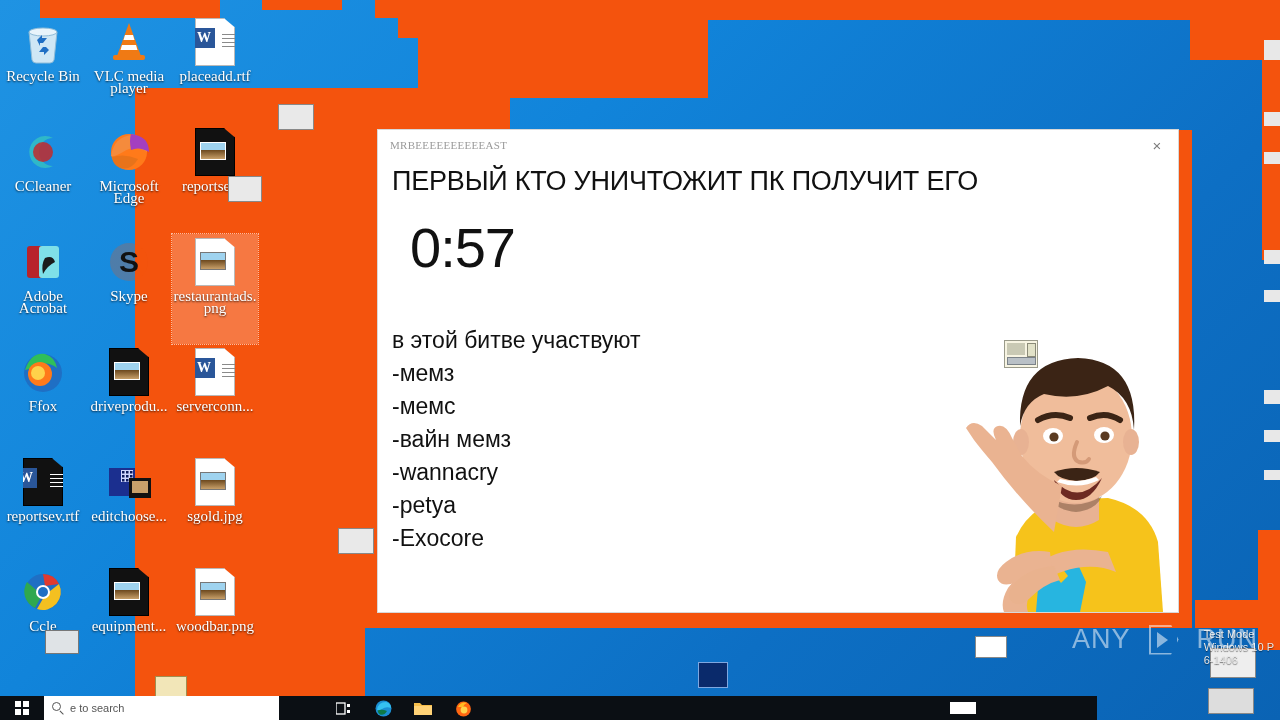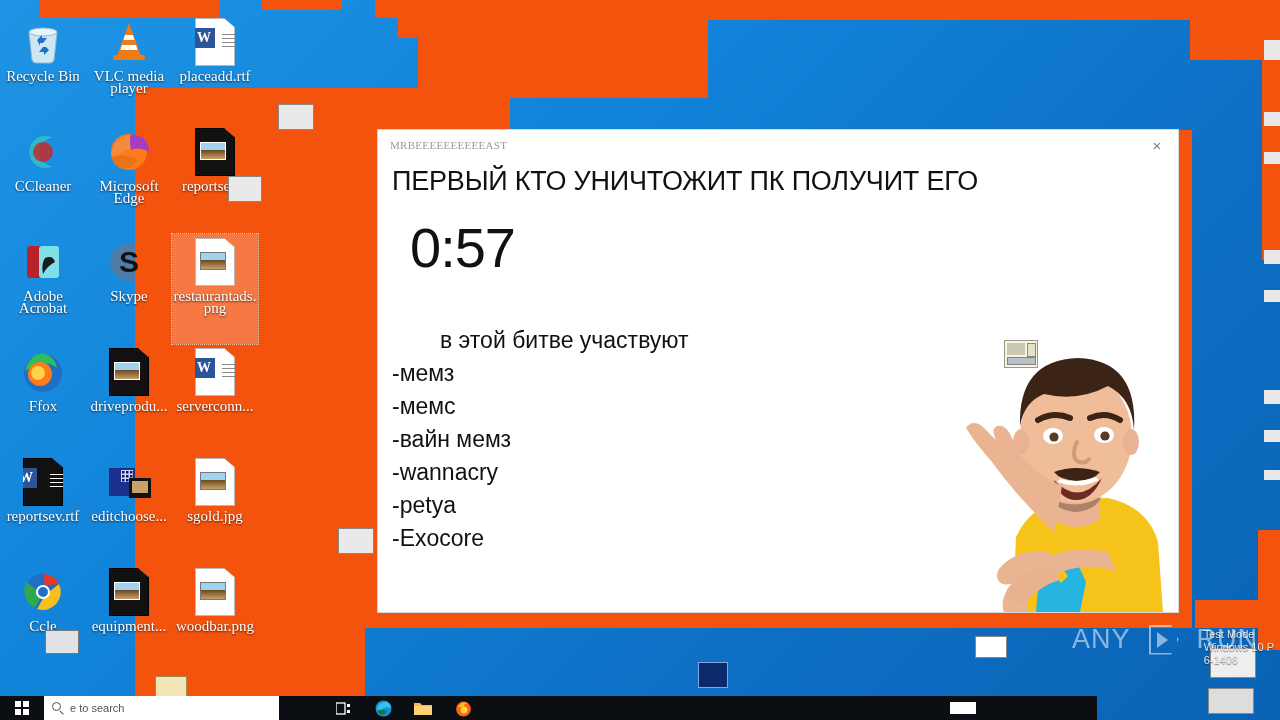--- a/index.html
+++ b/index.html
@@ -73,21 +73,21 @@
     margin-left:auto; width:42px; height:30px; color:#7c7c7c; font-size:15px;
     display:flex; align-items:center; justify-content:center; cursor:pointer;
   }
   #win-body { position:relative; height:452px; padding:0 14px; overflow:hidden; }
   #headline {
     font-size:27px; color:#111; font-weight:400; letter-spacing:-0.2px;
     white-space:nowrap; margin-top:6px;
   }
   #timer { font-size:56px; color:#111; margin:18px 0 0 18px; letter-spacing:-1px; }
   #battle-block { margin-top:44px; font-size:23px; color:#111; line-height:33px; }
-  #battle-block .hdr { margin-bottom:0;margin-left:48px; }
+  #battle-block .hdr { margin-bottom:0; }
   #battle-block .it { }
 
   
   #mrbeast {
     position:absolute; right:4px; bottom:0; width:216px; height:310px;
   }
 
   
   #watermark {
     position:absolute; left:1072px; top:624px; z-index:30;

